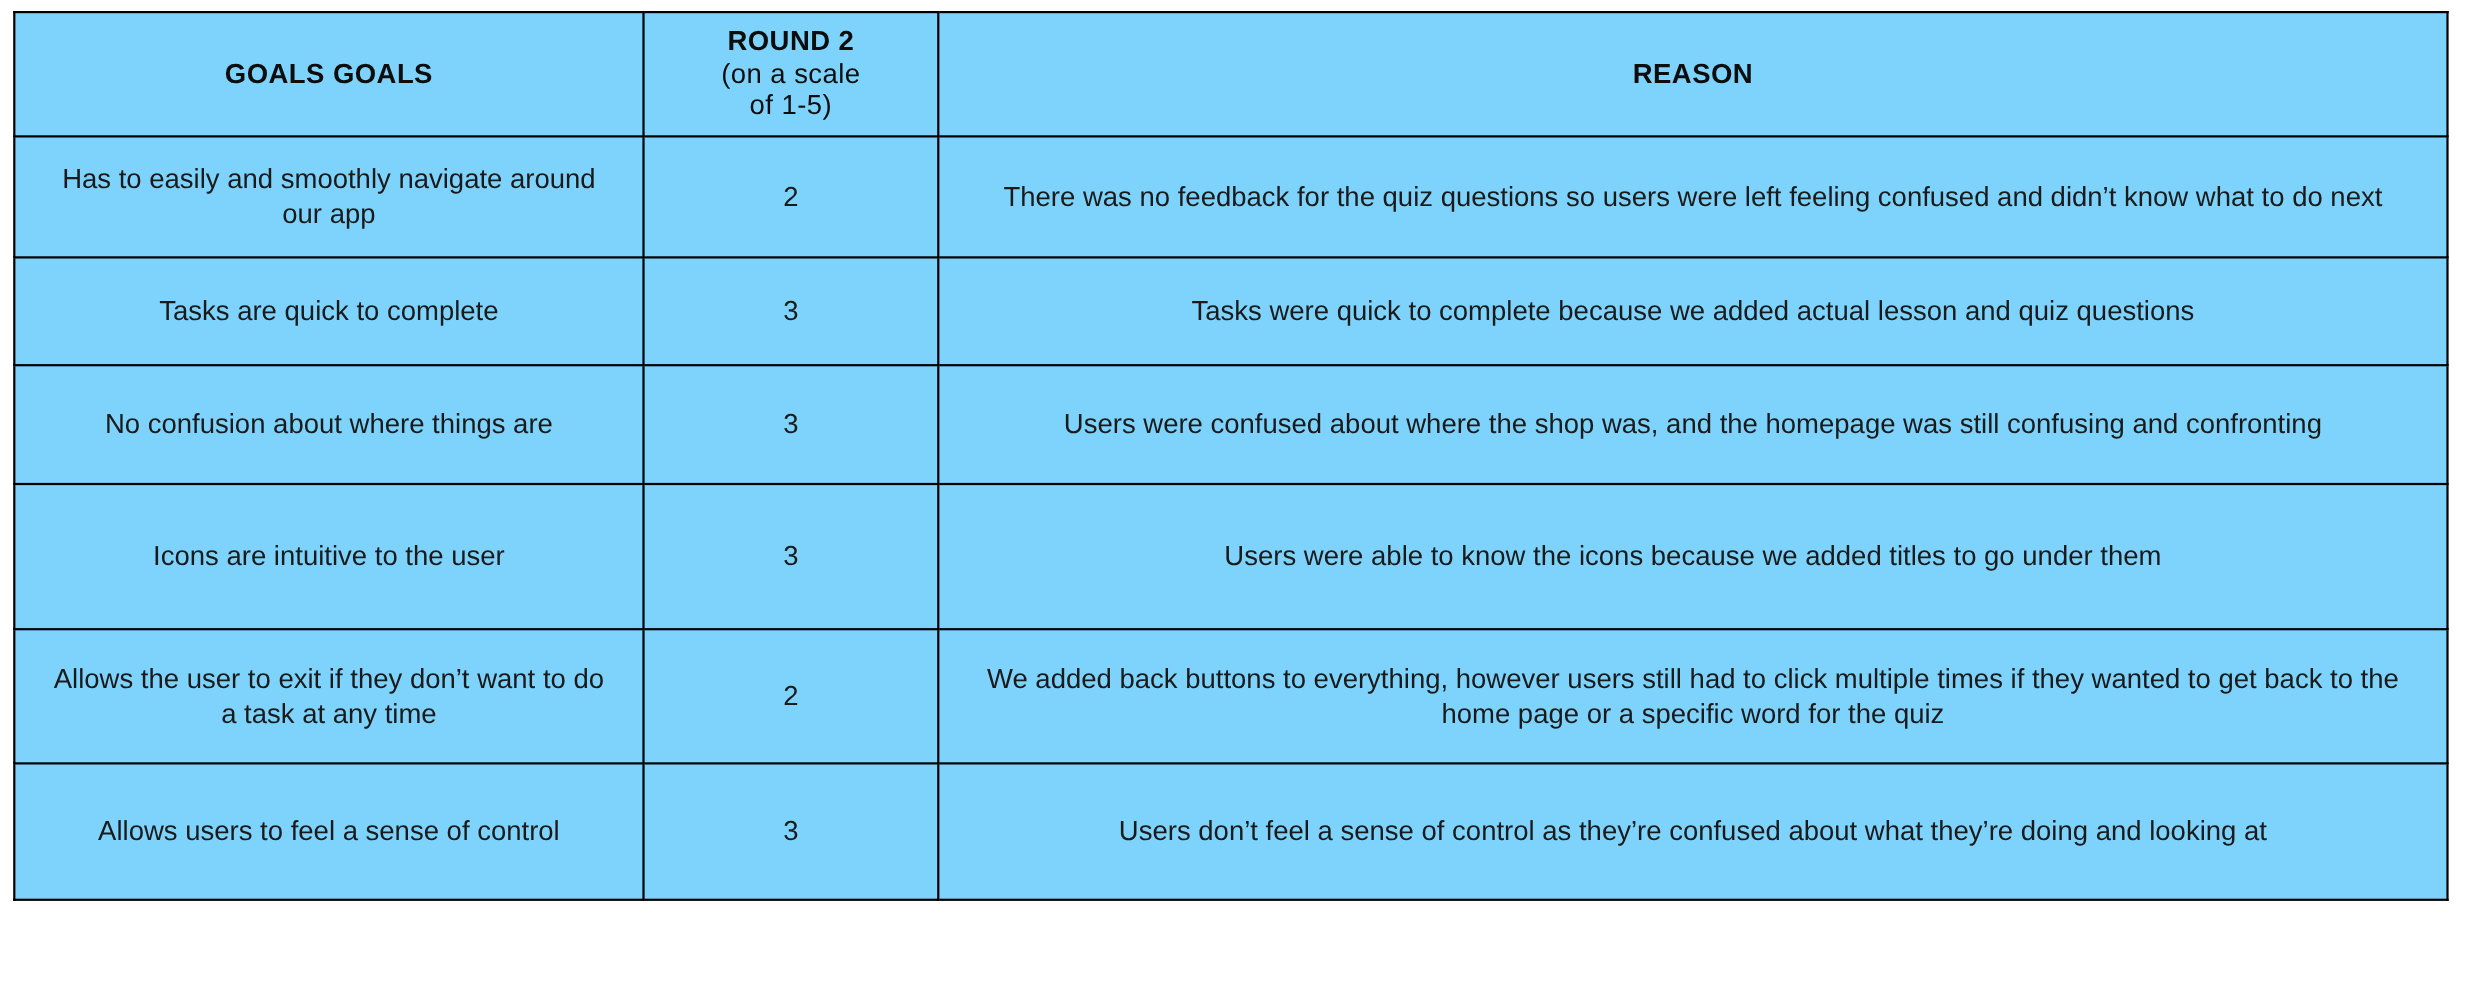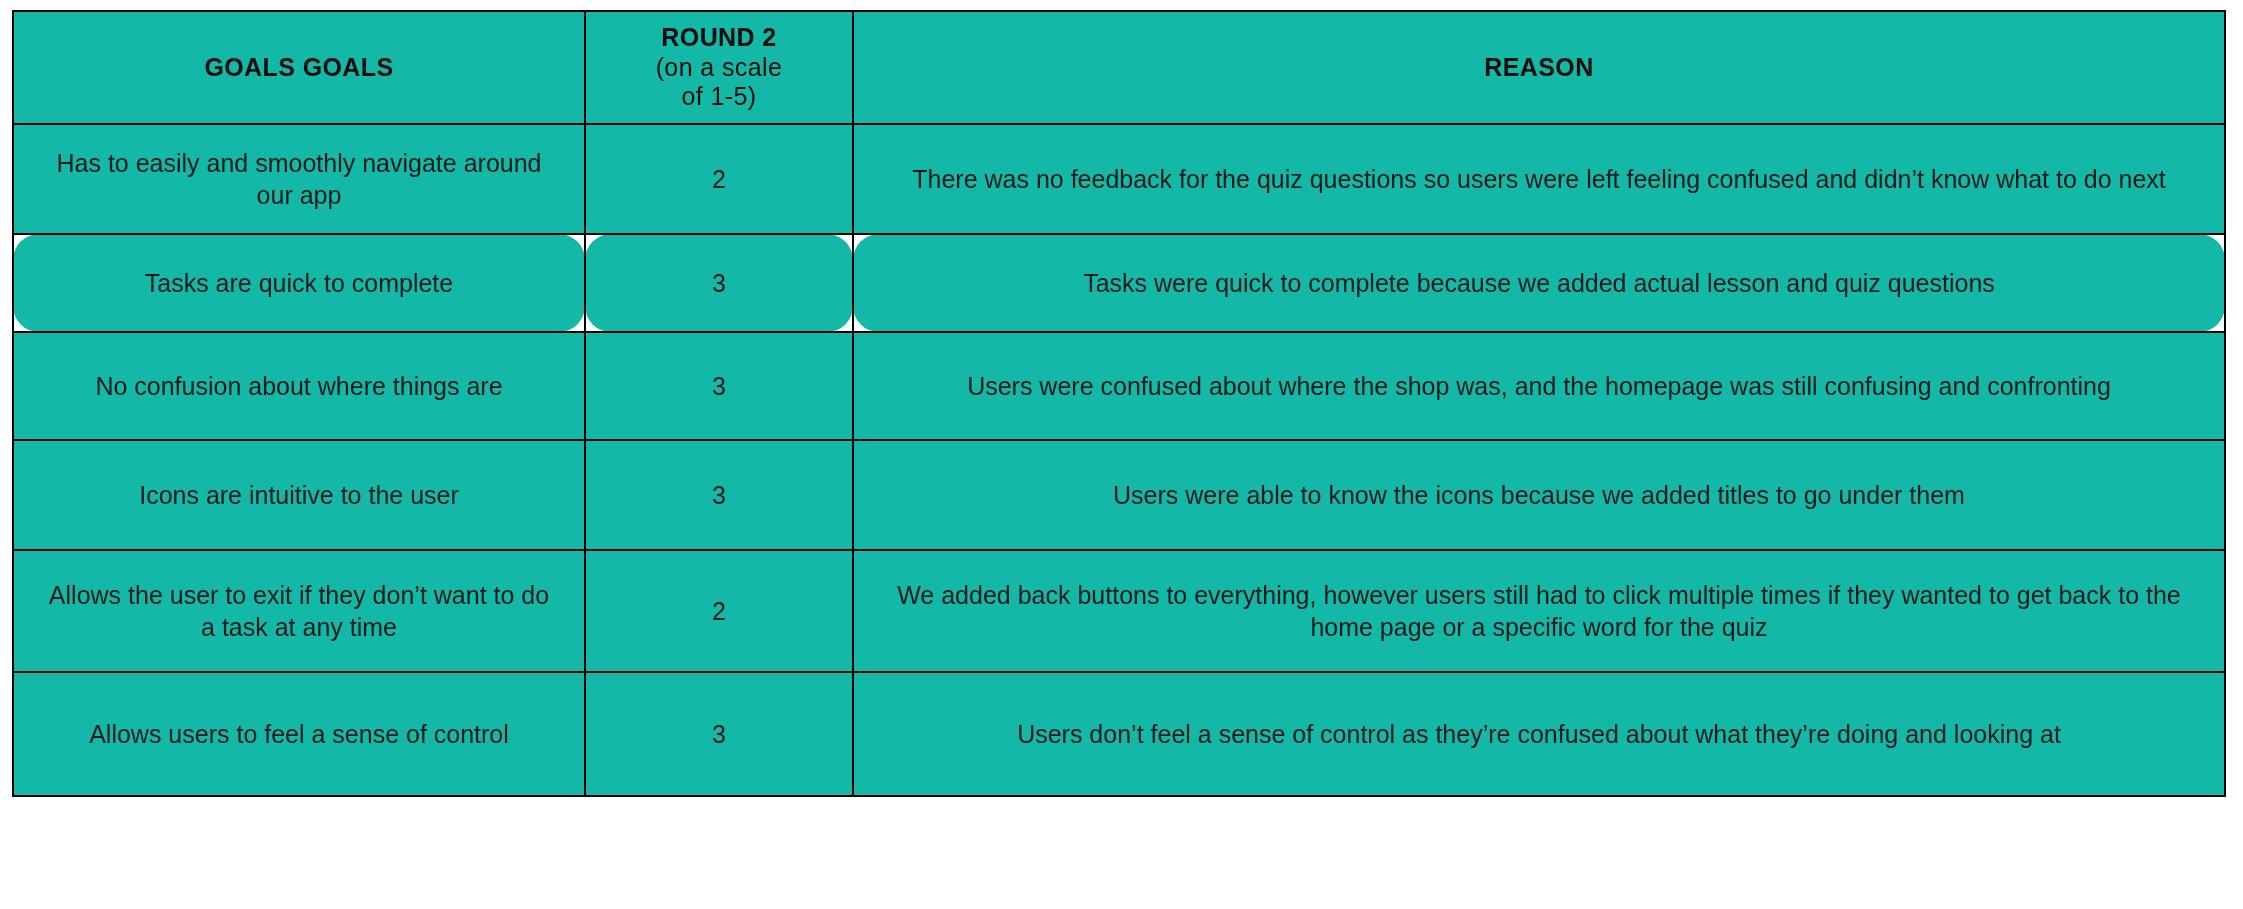--- a/index.html
+++ b/index.html
@@ -30,21 +30,21 @@
     top: 10px;
     width: 2212px;
     border-collapse: collapse;
     table-layout: fixed;
     background: #ffffff;
   }
 
   .goals-table th,
   .goals-table td {
     border: 2px solid #000000;
-    background: #14b8a6;
+    background: #7dd3fc;
     vertical-align: middle;
     text-align: center;
     padding: 6px 10px;
     box-sizing: border-box;
   }
 
   
   col.col-goal   { width: 572px; }
   col.col-score  { width: 268px; }
   col.col-reason { width: 1372px; }
@@ -73,23 +73,23 @@
     font-weight: 400;
     line-height: 1.28;
     color: #1a1a1a;
   }
 
   tbody td.goal-cell   { padding-left: 26px; padding-right: 26px; }
   tbody td.score-cell  { font-size: 25px; }
   tbody td.reason-cell { padding-left: 24px; padding-right: 24px; }
 
   tbody tr.r0 td { height: 110px; }
-  tbody tr.r1 td { height: 98px; border-radius: 26px; }
+  tbody tr.r1 td { height: 98px; }
   tbody tr.r2 td { height: 108px; }
-  tbody tr.r3 td { height: 110px; }
+  tbody tr.r3 td { height: 132px; }
   tbody tr.r4 td { height: 122px; }
   tbody tr.r5 td { height: 124px; }
 </style>
 </head>
 <body>
 
 <div class="sheet">
 
   <table class="goals-table">
     <colgroup>

